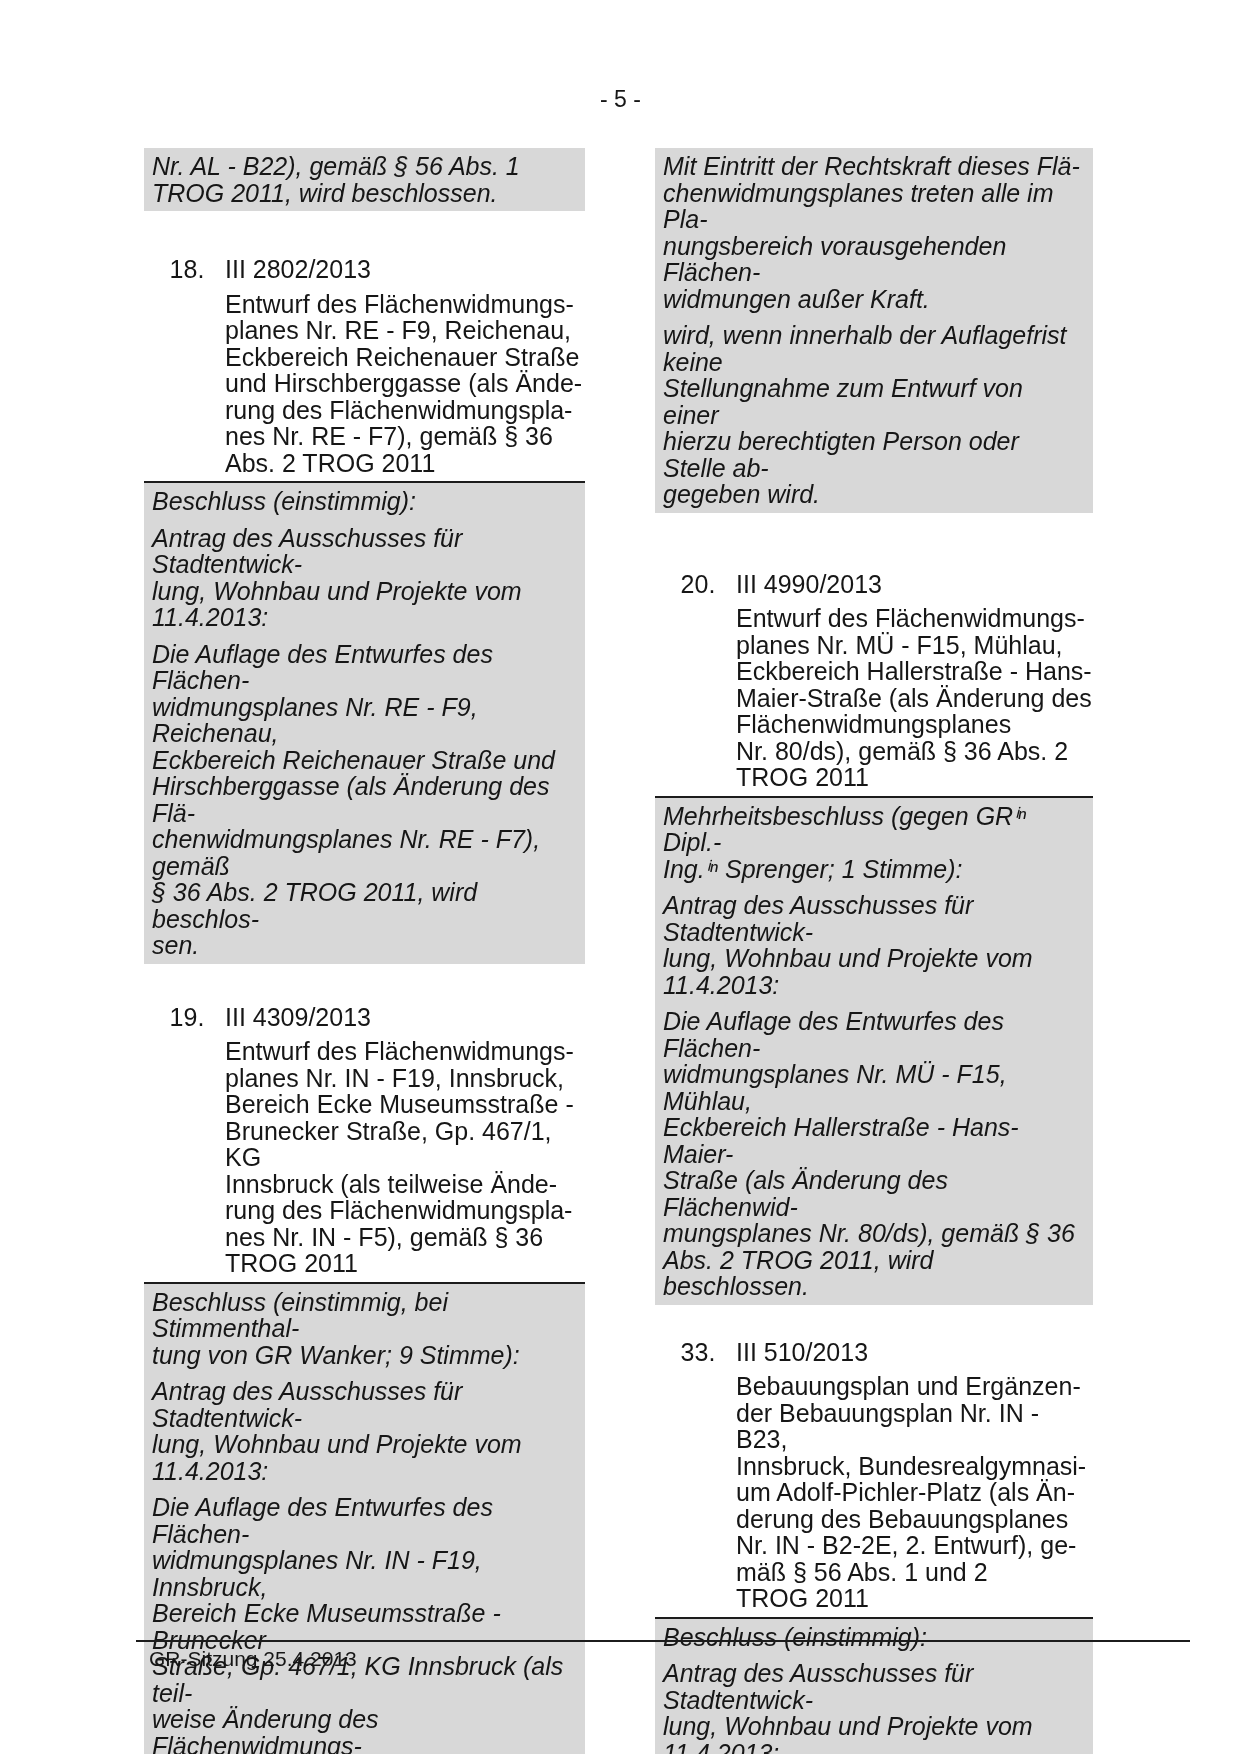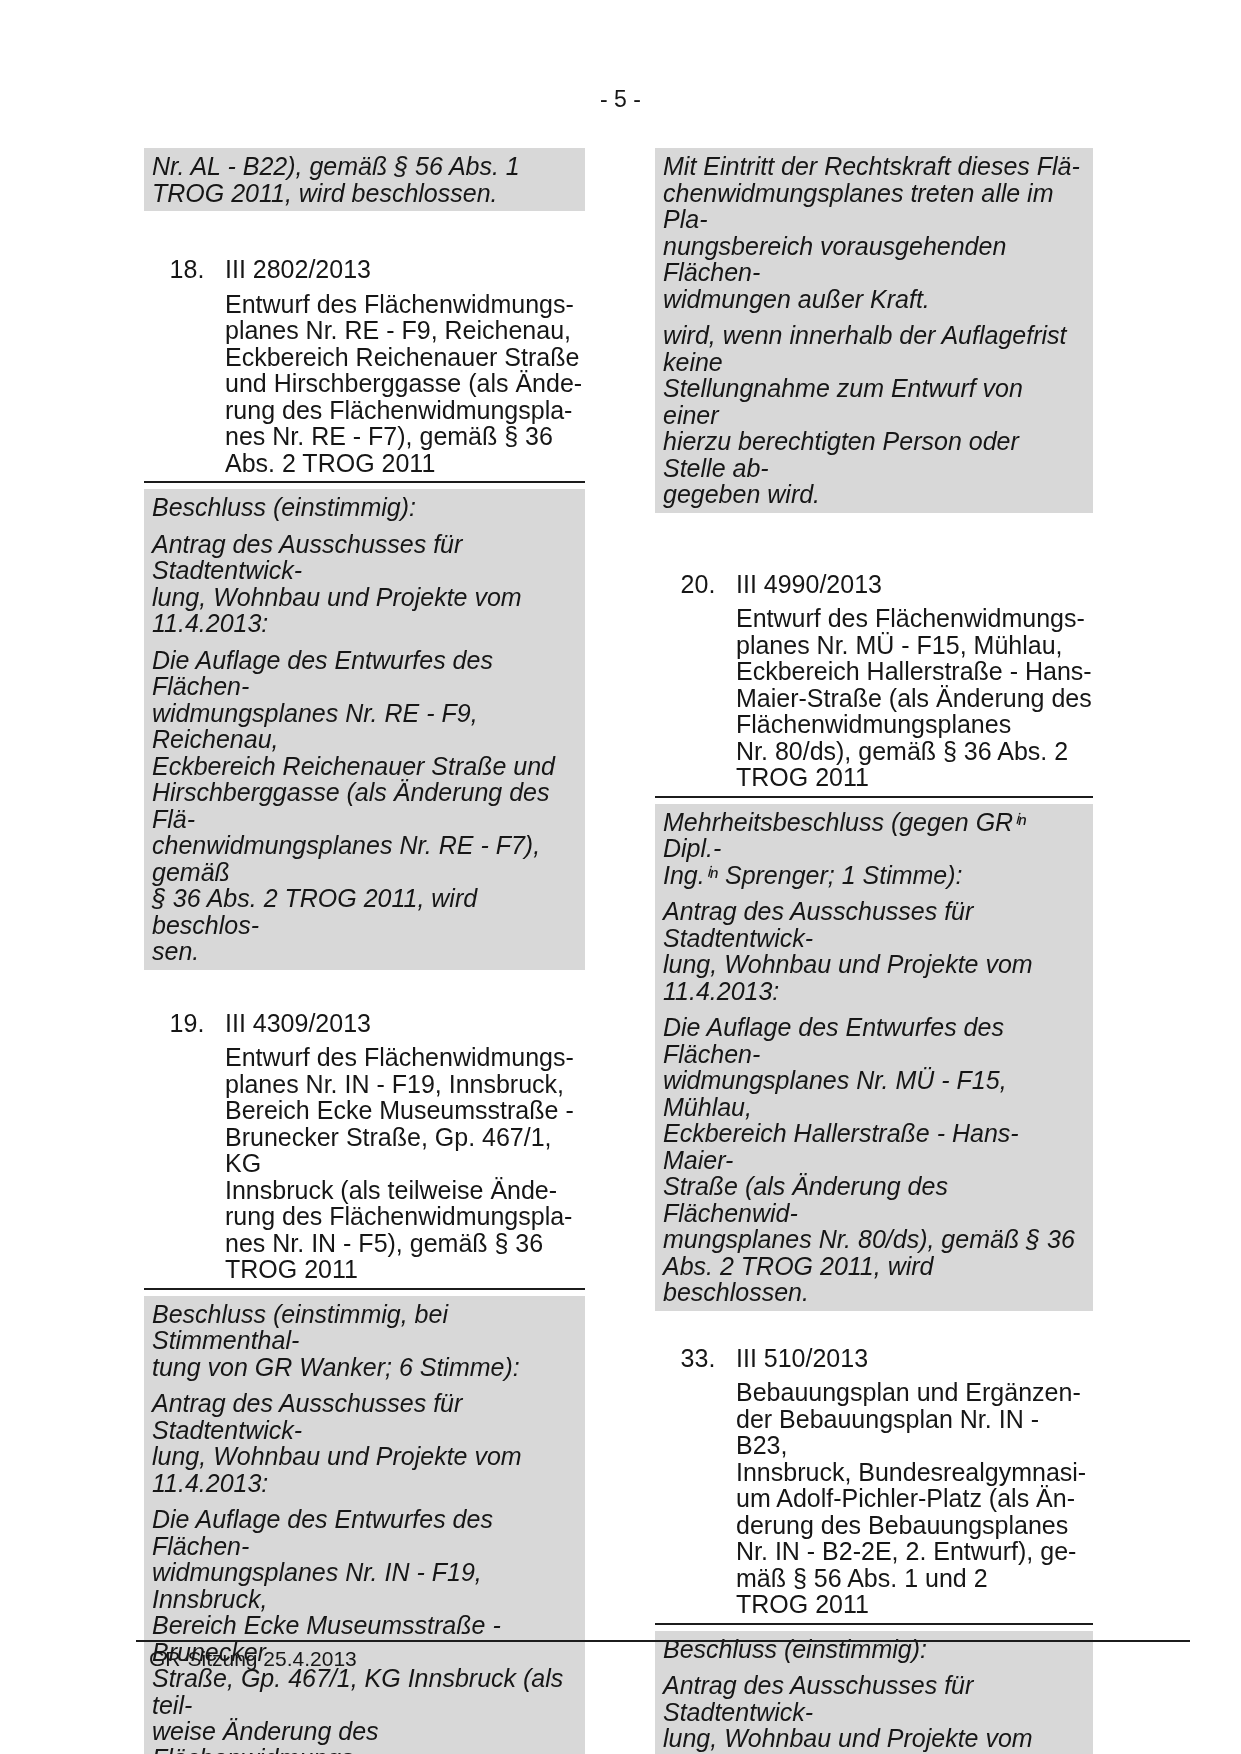--- a/index.html
+++ b/index.html
@@ -14,21 +14,21 @@
     overflow:hidden;
   }
   .page-no {
     position:absolute; top:86px; left:0; right:0;
     text-align:center; font-size:23px;
   }
   .col { position:absolute; top:0; }
   .col-left  { left:144px; width:441px; padding-top:148px; }
   .col-right { left:655px; width:438px; padding-top:148px; }
 
-  .hl { background:#d8d8d8; padding:5px 10px 5px 8px; margin-top:6px; }
+  .hl { background:#d8d8d8; padding:5px 10px 5px 8px; }
   .hl .para { margin:0 0 10px 0; white-space:pre-line;font-style:italic; }
   .hl .para:last-child { margin-bottom:0; }
   .hl.carry { margin-top:0; }
 
   .item-head { display:flex; padding-left:5px; }
   .item-no { width:76px; flex:0 0 76px;text-align:center; }
   .item-desc { margin:8px 0 0 81px; white-space:pre-line; }
   .rule { border:0; border-top:2px solid #1c1c1c; margin:5px 0 0 0; height:0; }
 
   #l-item18 { margin-top:45px; }
@@ -90,21 +90,21 @@
 planes Nr. IN - F19, Innsbruck,
 Bereich Ecke Museumsstraße -
 Brunecker Straße, Gp. 467/1, KG
 Innsbruck (als teilweise Ände-
 rung des Flächenwidmungspla-
 nes Nr. IN - F5), gemäß § 36
 TROG 2011</div>
       <hr class="rule">
       <div class="hl">
         <p class="para">Beschluss (einstimmig, bei Stimmenthal-
-tung von GR Wanker; 6 Stimme):</p>
+tung von GR Wanker; 9 Stimme):</p>
         <p class="para">Antrag des Ausschusses für Stadtentwick-
 lung, Wohnbau und Projekte vom
 11.4.2013:</p>
         <p class="para">Die Auflage des Entwurfes des Flächen-
 widmungsplanes Nr. IN - F19, Innsbruck,
 Bereich Ecke Museumsstraße - Brunecker
 Straße, Gp. 467/1, KG Innsbruck (als teil-
 weise Änderung des Flächenwidmungs-
 planes Nr. IN - F5), gemäß § 36
 TROG 2011, wird beschlossen.</p>

